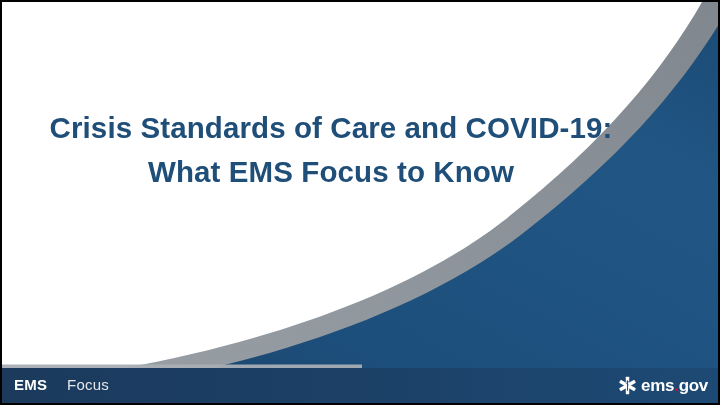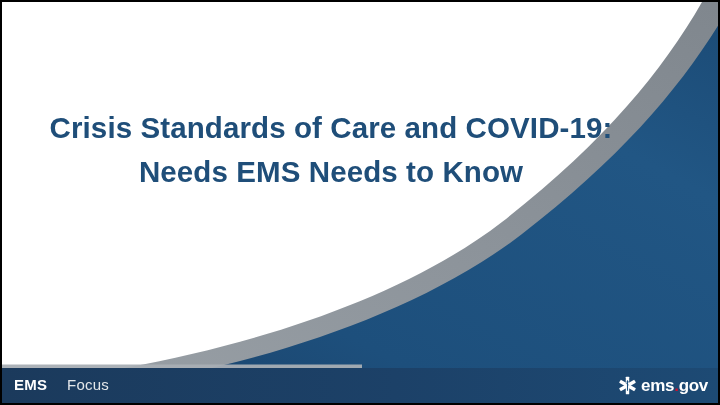--- a/index.html
+++ b/index.html
@@ -145,21 +145,21 @@
                L 760,14 L 760,430 L -20,430 Z" fill="url(#blueGrad)"></path>
 
       <rect x="0" y="366" width="716" height="40" fill="url(#barGrad)"></rect>
 
       <rect x="0" y="362.5" width="360" height="3.5" fill="#a8aeb4" opacity="0.95"></rect>
     </g>
   </svg>
 
   <div id="title-block">
     <span class="title-line">Crisis Standards of Care and COVID-19:</span>
-    <span class="title-line">Needs EMS Needs to Know</span>
+    <span class="title-line">What EMS Focus to Know</span>
   </div>
 
   <div id="footer-left">
     <span class="brand-strong">EMS</span><span class="brand-light">Focus</span>
   </div>
 
   <div id="footer-right">
     <svg id="star-of-life-icon" viewBox="0 0 100 100">
       <g fill="#ffffff">
         <rect x="41" y="4" width="18" height="92" rx="3"></rect>

